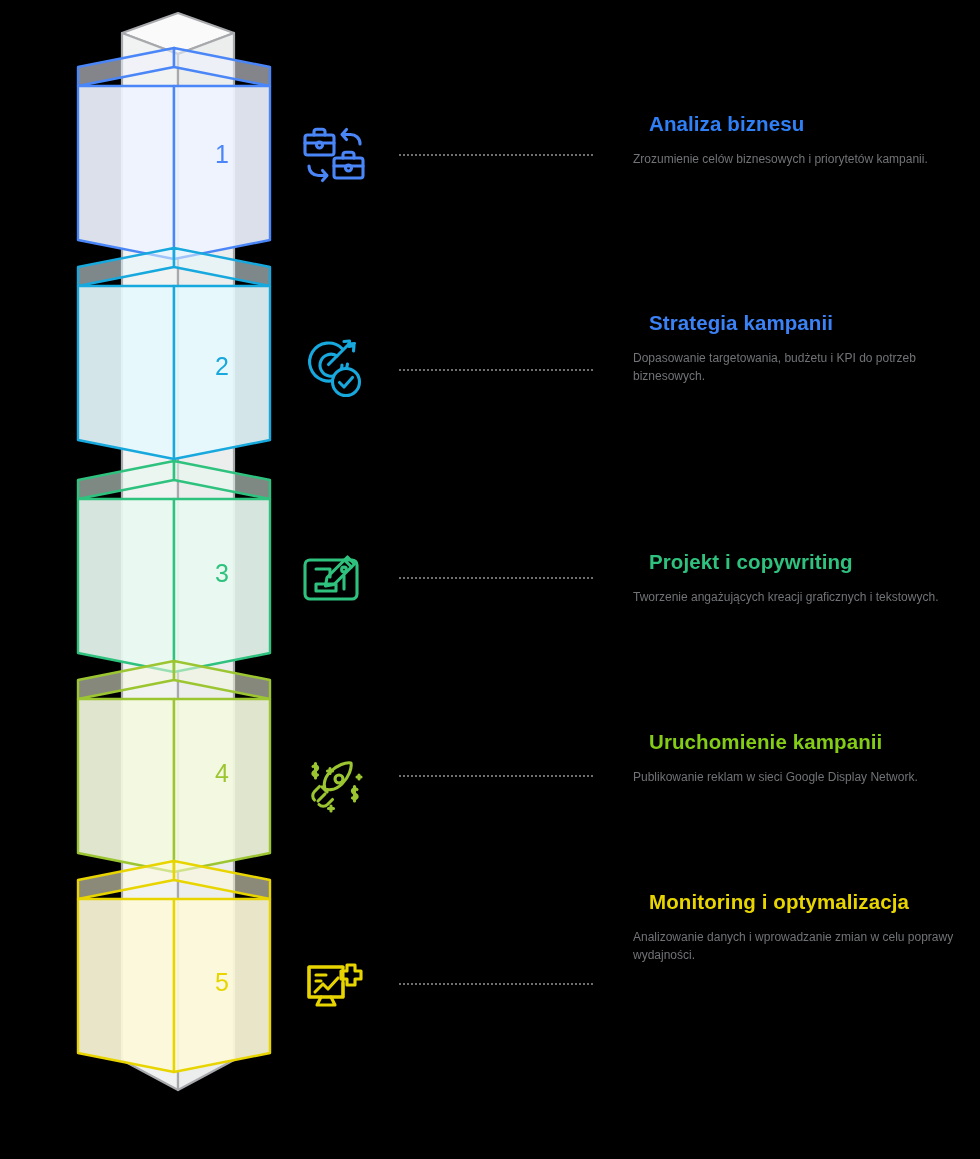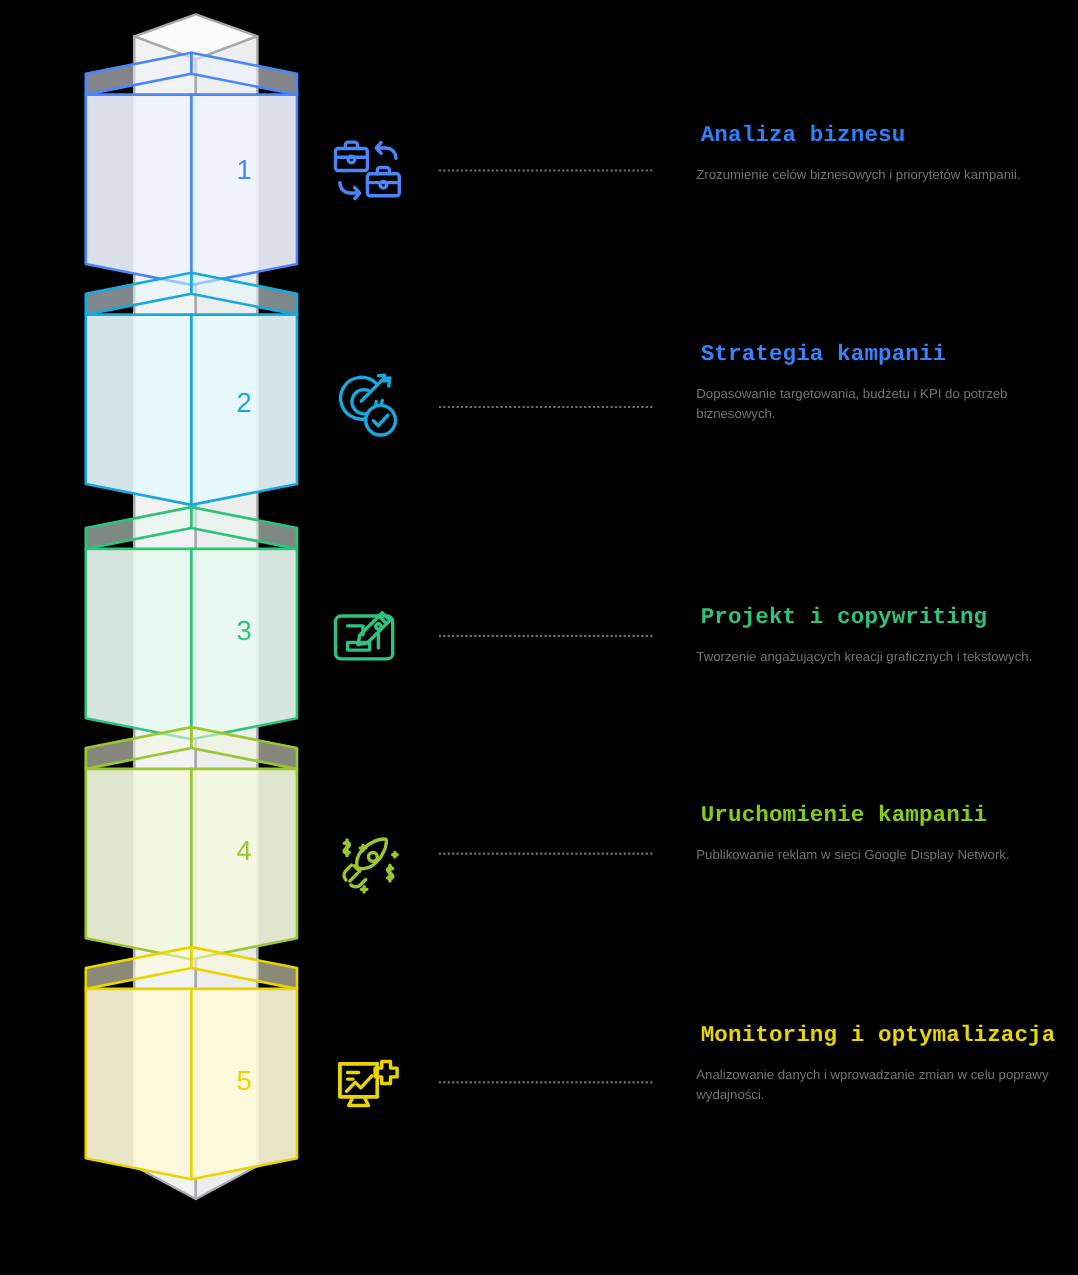--- a/index.html
+++ b/index.html
@@ -5,21 +5,21 @@
   html,body{margin:0;padding:0;background:#000;}
   body{width:980px;height:1159px;position:relative;overflow:hidden;
        font-family:"Liberation Sans","DejaVu Sans",sans-serif;}
   #stage{position:absolute;left:0;top:0;width:980px;height:1159px;}
   svg.col{position:absolute;left:0;top:0;width:980px;height:1159px;}
   .step-row{position:absolute;left:0;width:980px;}
   .icon-wrap{position:absolute;width:74px;height:74px;}
   .icon-wrap svg{width:74px;height:74px;display:block;}
   .dots{position:absolute;height:2px;border-top:2.4px dotted #6f6f6f;}
   .txt{position:absolute;left:633px;width:330px;}
-  .title{font-size:20.5px;font-weight:700;letter-spacing:.1px;margin:0 0 14px 4px;line-height:1.15;font-family:Liberation Mono, monospace;}
+  .title{font-size:20.5px;font-weight:700;letter-spacing:.1px;margin:0 0 14px 16px;line-height:1.15;}
   .desc{font-size:12px;line-height:1.52;color:#717376;margin:0;font-weight:400;}
 </style>
 </head>
 <body>
 
 <div id="stage">
 
   <svg class="col" viewBox="0 0 980 1159">
 
     <polygon points="178,13 234,33 178,54 122,33" fill="#fafafa" stroke="#a7a9ac" stroke-width="2.2" stroke-linejoin="round"></polygon>
@@ -156,19 +156,19 @@
       <svg viewBox="0 0 74 74" fill="none" stroke="#e8d500" stroke-width="3.1" stroke-linecap="round" stroke-linejoin="round">
         <path d="M12 14h34v30H12z"></path>
         <path d="M46 30v14H12V14h34"></path>
         <path d="M19 22h10M19 28h5"></path>
         <path d="M18 39l8-8 5 5 10-11"></path>
         <path d="M24 44l-4 8h18l-4-8M24 52h10"></path>
         <path d="M50 12h8v6h6v8h-6v6h-8v-6h-6v-8h6z"></path>
       </svg>
     </div>
     <div class="dots" style="left:399px;top:983px;width:194px;"></div>
-    <div class="txt" style="top:930px;">
+    <div class="txt" style="top:890px;">
       <p class="title" style="color:#e8d500;">Monitoring i optymalizacja</p>
       <p class="desc">Analizowanie danych i wprowadzanie zmian w celu poprawy wydajności.</p>
     </div>
   </div>
 
 </div>
 
 </body></html>

